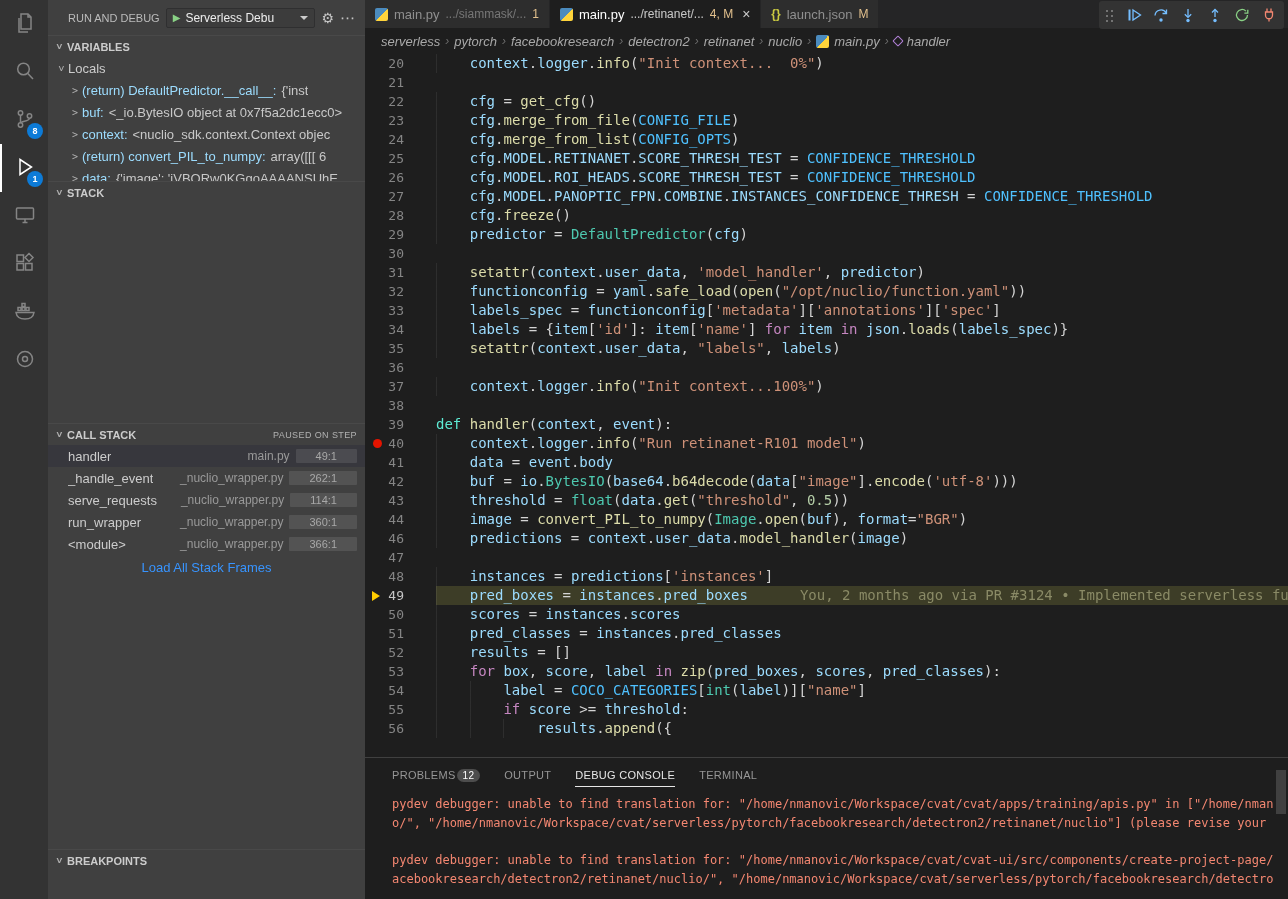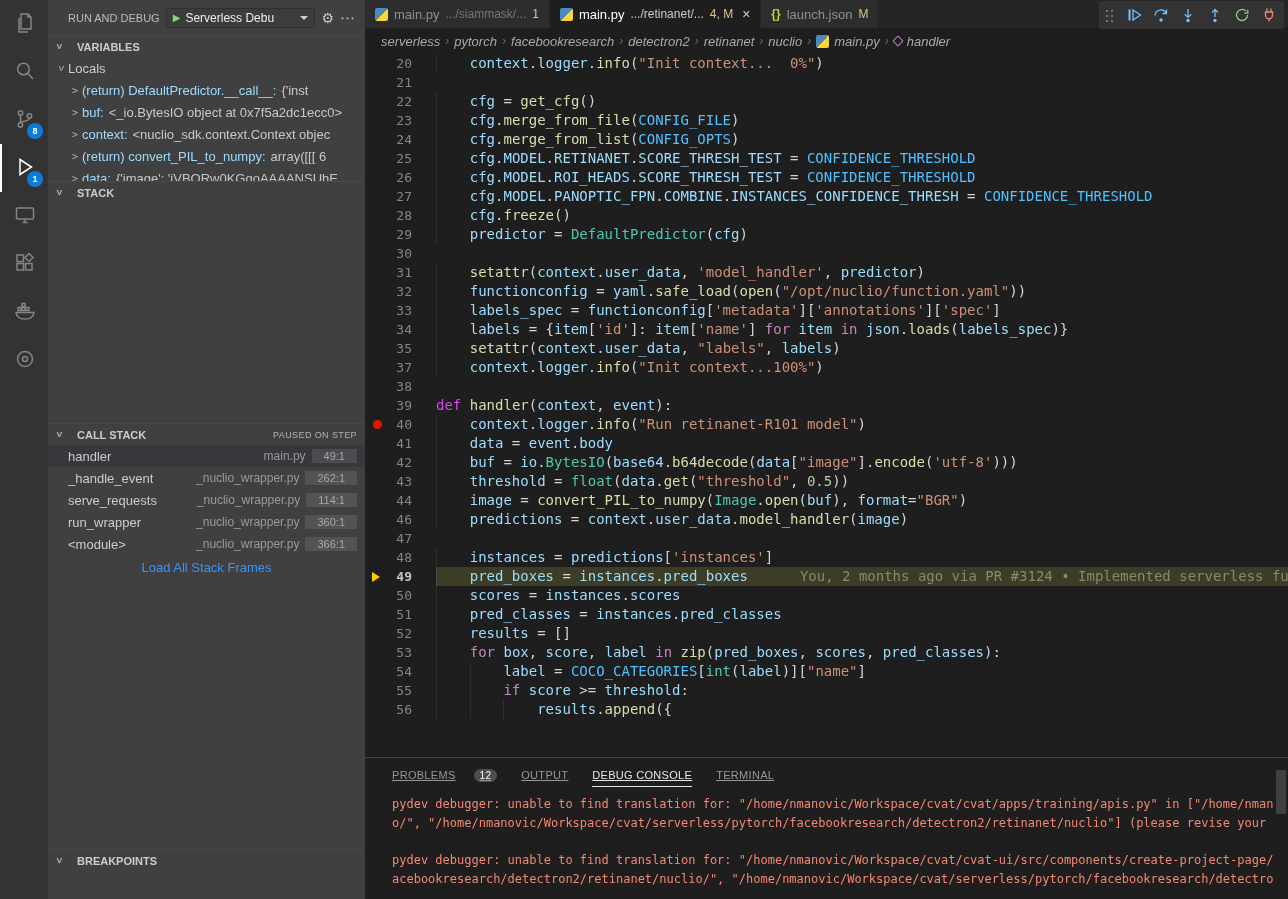--- a/index.html
+++ b/index.html
@@ -24,21 +24,21 @@
   .side-title { font-size: 11px; color: #bbbbbb; white-space: nowrap; }
   .cfg-select { flex: 1; min-width: 0; height: 20px; background: #3c3c3c; border: 1px solid #2f2f30; border-radius: 2px;
                 color: #ededed; font-size: 12px; display: flex; align-items: center; padding: 0 6px; gap: 5px; cursor: pointer; }
   .play-glyph { color: #89d185; font-size: 10px; }
   .cfg-name { flex: 1; overflow: hidden; white-space: nowrap; }
   .caret-down { width: 0; height: 0; border-left: 4px solid transparent; border-right: 4px solid transparent;
                 border-top: 4px solid #cccccc; flex-shrink: 0; }
   .icon-btn { color: #c5c5c5; cursor: pointer; flex-shrink: 0; }
 
   .section { display: flex; flex-direction: column; overflow: hidden; }
-  .sec-header { height: 22px; flex-shrink: 0; display: flex; align-items: center; gap: 11px; padding: 0 8px 0 4px;
+  .sec-header { height: 22px; flex-shrink: 0; display: flex; align-items: center; gap: 1px; padding: 0 8px 0 4px;
                 font-size: 11px; font-weight: bold; color: #cccccc; border-top: 1px solid rgba(97,97,97,0.28); cursor: pointer; }
   .sec-status { margin-left: auto; font-size: 9px; font-weight: normal; color: #cccccc; opacity: 0.8; letter-spacing: 0.4px; }
   .twisty { display: inline-block; width: 14px; text-align: center; font-size: 10px; color: #b0b0b0;
             font-family: "DejaVu Sans Mono", monospace; }
   .twisty.down { transform: rotate(90deg); }
   .rows { overflow: hidden; }
   .row { height: 22px; display: flex; align-items: center; white-space: nowrap; overflow: hidden; cursor: pointer; }
   .var-scope { padding-left: 6px; }
   .var-row { padding-left: 20px; }
   .var-name { color: #9cdcfe; margin-right: 5px; flex-shrink: 0; }
@@ -47,21 +47,21 @@
   .sec-variables { height: 146px; }
   .sec-watch { height: 242px; }
   .sec-callstack { flex: 1; }
   .sec-breakpoints { height: 50px; }
 
   .frame-row { padding: 0 8px 0 20px; gap: 6px; }
   .frame-row.selected { background: #37373d; }
   .frame-name { color: #cccccc; overflow: hidden; }
   .frame-file { margin-left: auto; color: #999999; font-size: 12px; flex-shrink: 0; }
   .frame-pos { color: #a8a8a8; font-size: 11px; background: rgba(255,255,255,0.10); border-radius: 1px;
-               padding: 1px 12px; flex-shrink: 0; }
+               padding: 1px 20px; flex-shrink: 0; }
   .load-link { height: 24px; display: flex; align-items: center; justify-content: center;
                color: #3794ff; cursor: pointer; }
 
   .bp-row { padding-left: 20px; gap: 7px; }
   .checkbox { width: 15px; height: 15px; border: 1px solid #6b6b6b; border-radius: 3px; flex-shrink: 0;
               display: flex; align-items: center; justify-content: center; font-size: 10px; color: #ffffff; }
   .checkbox.checked { background: #2472c8; border-color: #2472c8; }
 
   
   .main { flex: 1; min-width: 0; display: flex; flex-direction: column; position: relative; }
@@ -90,37 +90,37 @@
   .breadcrumbs { height: 26px; flex-shrink: 0; display: flex; align-items: center; gap: 5px;
                  padding: 0 8px 0 16px; color: #a9a9a9; background: #1e1e1e; white-space: nowrap; overflow: hidden; font-style: italic; }
   .crumb-sep { color: #6e6e6e; font-size: 12px; }
   .method-icon { width: 8px; height: 8px; border: 1.5px solid #b180d7; transform: rotate(45deg);
                  border-radius: 1px; flex-shrink: 0; }
 
   .editor { flex: 1; overflow: hidden; background: #1e1e1e;
             font-family: "DejaVu Sans Mono", "Liberation Mono", monospace; font-size: 14px; line-height: 19px; }
   .line { display: flex; height: 19px; }
   .gutter { width: 71px; flex-shrink: 0; position: relative; }
-  .gutter .num { position: absolute; right: 24px; top: 0; color: #858585; font-size: 13px; line-height: 19px; }
-  .line.current .gutter .num { color: #c6c6c6; font-weight: bold; }
+  .gutter .num { position: absolute; right: 32px; top: 0; color: #858585; font-size: 13px; line-height: 19px; }
+  .line.current .gutter .num { color: #c6c6c6; }
   .bp-dot { position: absolute; left: 8px; top: 5px; width: 9px; height: 9px; border-radius: 50%; background: #e51400; }
   .cur-arrow { position: absolute; left: 7px; top: 4.5px; width: 0; height: 0;
                border-top: 5px solid transparent; border-bottom: 5px solid transparent; border-left: 8px solid #ffcc00; }
   .code { white-space: pre; flex: 1; min-width: 0; overflow: hidden; }
   .line.current .code { background-color: rgba(225,225,90,0.16); }
   .blame { color: #8a8a66; margin-left: 52px; }
-  .tp { color: #d4d4d4; } .tk { color: #d946ef; margin-top: 41px; } .tc { color: #c586c0; } .tf { color: #dcdcaa; }
+  .tp { color: #d4d4d4; } .tk { color: #5eead4; margin-top: 41px; } .tc { color: #c586c0; } .tf { color: #dcdcaa; }
   .ts { color: #ce9178; } .tn { color: #b5cea8; } .tv { color: #9cdcfe; } .tC { color: #4fc1ff; } .tt { color: #4ec9b0; }
 
   
   .panel { height: 142px; flex-shrink: 0; border-top: 1px solid rgba(128,128,128,0.35);
            display: flex; flex-direction: column; position: relative; background: #1e1e1e; }
   .panel-tabs { height: 35px; flex-shrink: 0; display: flex; align-items: center; gap: 24px; padding: 0 12px 0 27px; }
-  .ptab { height: 22px; display: flex; align-items: center; gap: 18px; font-size: 11px; letter-spacing: 0.3px;
-          color: #969696; cursor: pointer; border-bottom: 1px solid transparent; text-decoration: underline; }
+  .ptab { height: 22px; display: flex; align-items: center; gap: 1px; font-size: 11px; letter-spacing: 0.3px;
+          color: #969696; cursor: pointer; border-bottom: 1px solid transparent; }
   .ptab.active { color: #e7e7e7; border-bottom-color: #e7e7e7; }
   .ptab-badge { background: #4d4d4d; color: #ffffff; font-size: 10px; border-radius: 9px; padding: 1px 6px; }
   .console { flex: 1; overflow: hidden; padding: 2px 14px 0 27px; color: #f48771;
              font-family: "DejaVu Sans Mono", "Liberation Mono", monospace; font-size: 12px; line-height: 19px; }
   .entry { margin-bottom: 18px; }
   .cline { white-space: pre; overflow: hidden; }
   .panel-scrollbar { position: absolute; right: 2px; top: 12px; width: 10px; height: 44px;
                      background: rgba(121,121,121,0.38); }
 </style>
 </head>
@@ -470,20 +470,26 @@
           <div class="code" style="background-image: linear-gradient(rgba(255, 255, 255, 0.07), rgba(255, 255, 255, 0.07)); background-position: 0px 0px; background-repeat: no-repeat; background-size: 1px 100%;"><span class="tp">    </span><span class="tv">labels</span><span class="tp"> = {</span><span class="tv">item</span><span class="tp">[</span><span class="ts">'id'</span><span class="tp">]: </span><span class="tv">item</span><span class="tp">[</span><span class="ts">'name'</span><span class="tp">] </span><span class="tc">for</span><span class="tp"> </span><span class="tv">item</span><span class="tp"> </span><span class="tc">in</span><span class="tp"> </span><span class="tv">json</span><span class="tp">.</span><span class="tf">loads</span><span class="tp">(</span><span class="tv">labels_spec</span><span class="tp">)}</span></div>
         </div>
         <div class="line">
           <div class="gutter">
             <span class="num">35</span>
           </div>
           <div class="code" style="background-image: linear-gradient(rgba(255, 255, 255, 0.07), rgba(255, 255, 255, 0.07)); background-position: 0px 0px; background-repeat: no-repeat; background-size: 1px 100%;"><span class="tp">    </span><span class="tf">setattr</span><span class="tp">(</span><span class="tv">context</span><span class="tp">.</span><span class="tv">user_data</span><span class="tp">, </span><span class="ts">"labels"</span><span class="tp">, </span><span class="tv">labels</span><span class="tp">)</span></div>
         </div>
         <div class="line">
           <div class="gutter">
+            <span class="num">36</span>
+          </div>
+          <div class="code"></div>
+        </div>
+        <div class="line">
+          <div class="gutter">
             <span class="num">37</span>
           </div>
           <div class="code" style="background-image: linear-gradient(rgba(255, 255, 255, 0.07), rgba(255, 255, 255, 0.07)); background-position: 0px 0px; background-repeat: no-repeat; background-size: 1px 100%;"><span class="tp">    </span><span class="tv">context</span><span class="tp">.</span><span class="tv">logger</span><span class="tp">.</span><span class="tf">info</span><span class="tp">(</span><span class="ts">"Init context...100%"</span><span class="tp">)</span></div>
         </div>
         <div class="line">
           <div class="gutter">
             <span class="num">38</span>
           </div>
           <div class="code"></div>
         </div>

